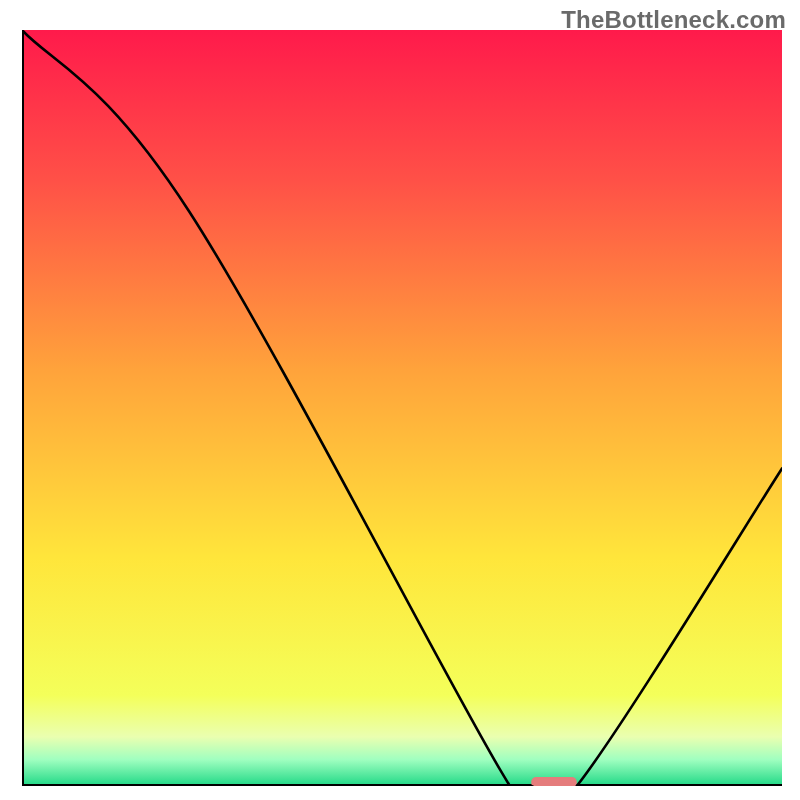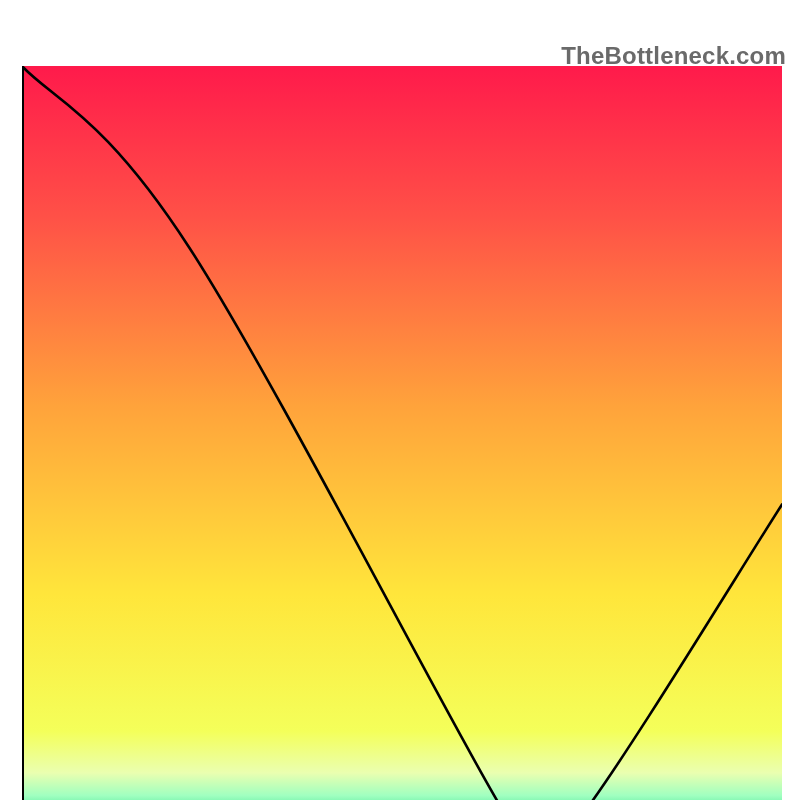--- a/index.html
+++ b/index.html
@@ -8,21 +8,20 @@
     width: 800px;
     height: 800px;
     background: #ffffff;
     font-family: Arial, Helvetica, sans-serif;
     overflow: hidden;
   }
   .wrap {
     position: relative;
     width: 800px;
     height: 616px;
-    margin-top: 36px;
   }
   .watermark {
     position: absolute;
     top: 6px;
     right: 14px;
     font-size: 24px;
     font-weight: 600;
     color: #6a6a6a;
     letter-spacing: 0.2px;
     z-index: 20;

